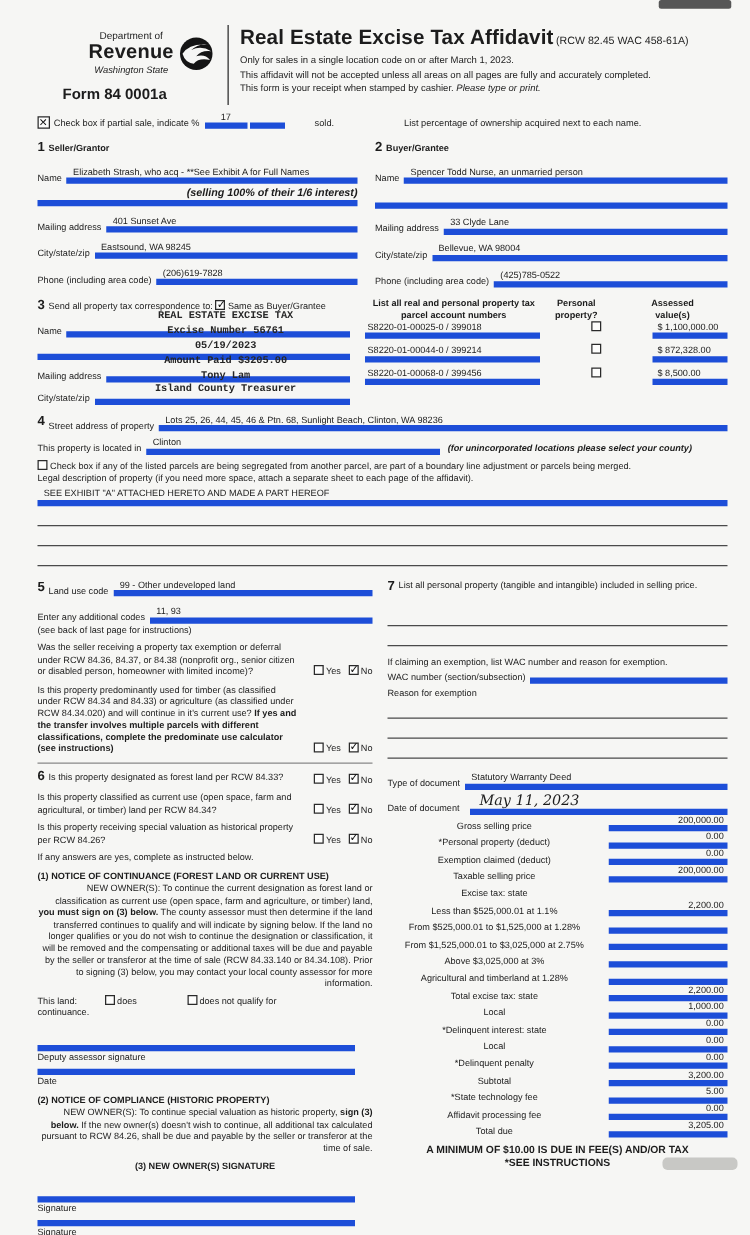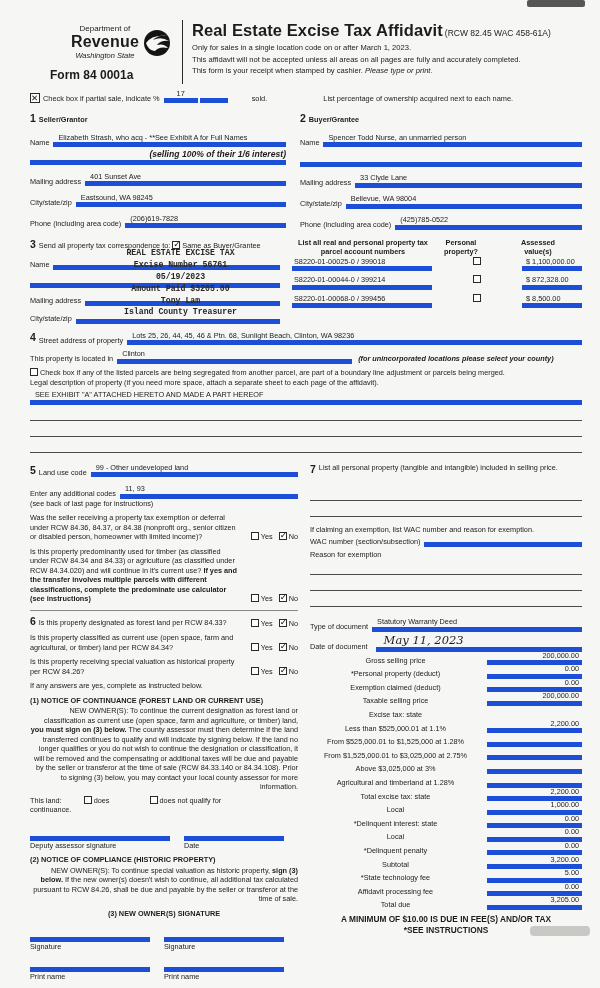--- a/index.html
+++ b/index.html
@@ -79,21 +79,21 @@
   .yn .cb { margin:0 2px 0 6px; }
   .notice-title { font-weight:bold; margin-top:5px; }
   .body-p { margin-top:1px; text-align:right; }
 
   .taxrow { display:flex; align-items:flex-end; height:13.6px; }
   .taxlbl { flex:1; text-align:center; padding-right:6px; white-space:nowrap; }
   .taxval { width:95px; flex:0 0 95px; text-align:right; padding-right:3px; }
   .noline { border-bottom:none !important; }
   .min-due { text-align:center; font-weight:bold; font-size:8.3px; margin-top:4px; }
 
-  .sigline { display:flex; margin-top:14px; }
+  .sigline { display:flex; margin-top:14px;flex-direction:column; }
   .sigcell { flex:1; margin-right:14px; }
   .sigcell .fline { height:10px; }
 
   
   .sec8 { margin-top:8px; border-top:1px solid #777; padding-top:3px; }
   .sec8-cols { display:flex; }
   .sec8-col { flex:1; padding-right:16px; }
   .s8row { display:flex; align-items:flex-end; margin-top:4.5px; }
 </style>
 </head>

